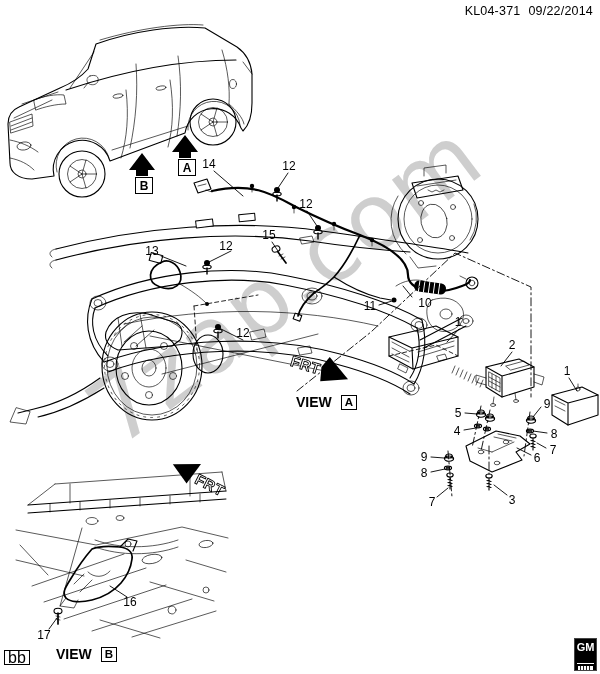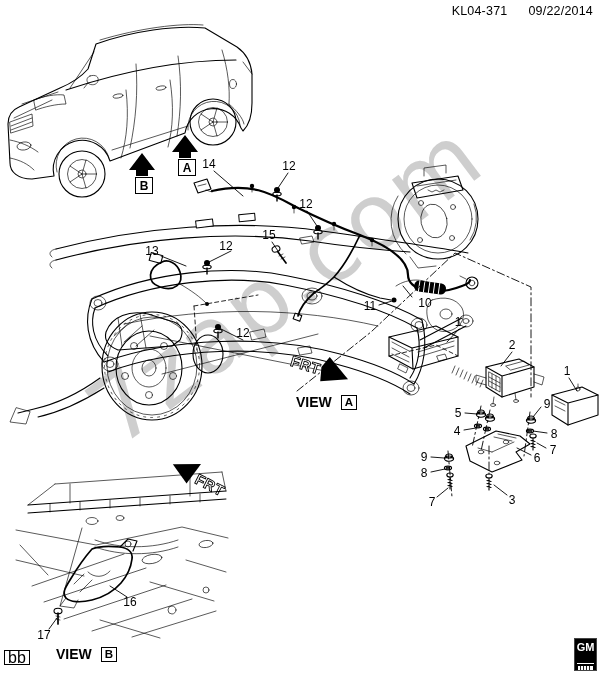--- a/index.html
+++ b/index.html
@@ -4,21 +4,21 @@
 <style>
   html,body{margin:0;padding:0;background:#fff;}
   .page{position:relative;width:600px;height:674px;background:#fff;overflow:hidden;
         font-family:"Liberation Sans",sans-serif;color:#000;}
   .watermark{position:absolute;left:100px;top:378px;font-size:92px;line-height:1;
         color:#c9c9c9;opacity:.9;white-space:nowrap;transform:rotate(-37deg);
         transform-origin:0 50%;z-index:1;letter-spacing:2px;
         font-family:"DejaVu Sans",sans-serif;}
   .art{position:absolute;left:0;top:0;z-index:2;}
   .hdr{position:absolute;top:4px;right:7px;font-size:12.5px;letter-spacing:.2px;z-index:3;}
-  .hdr span{margin-left:21px;}
+  .hdr span{margin-left:8px;}
   .callout{position:absolute;transform:translate(-50%,-50%);font-size:12px;z-index:4;}
   .boxletter{position:absolute;width:16px;height:15px;border:1.7px solid #000;background:#fff;
         font-weight:bold;font-size:12px;display:flex;align-items:center;justify-content:center;z-index:4;}
   .viewlbl{position:absolute;font-weight:bold;font-size:14px;display:flex;align-items:center;gap:9px;z-index:4;}
   .vbox{border:1.7px solid #000;font-size:11.5px;width:14px;height:13px;display:flex;
         align-items:center;justify-content:center;}
   .bb{position:absolute;left:4px;top:650px;border:1.4px solid #000;font-size:16px;
         padding:0 3px;height:13px;line-height:13px;z-index:4;background:#fff;}
   .gm{position:absolute;right:3px;bottom:3px;width:21px;height:31px;background:#000;z-index:4;
         display:flex;flex-direction:column;align-items:center;border:1px solid #444;}

